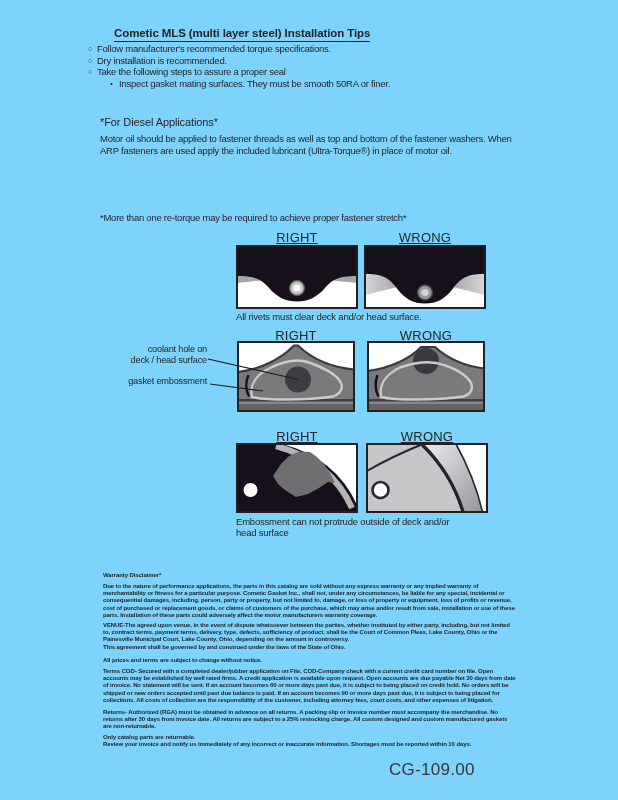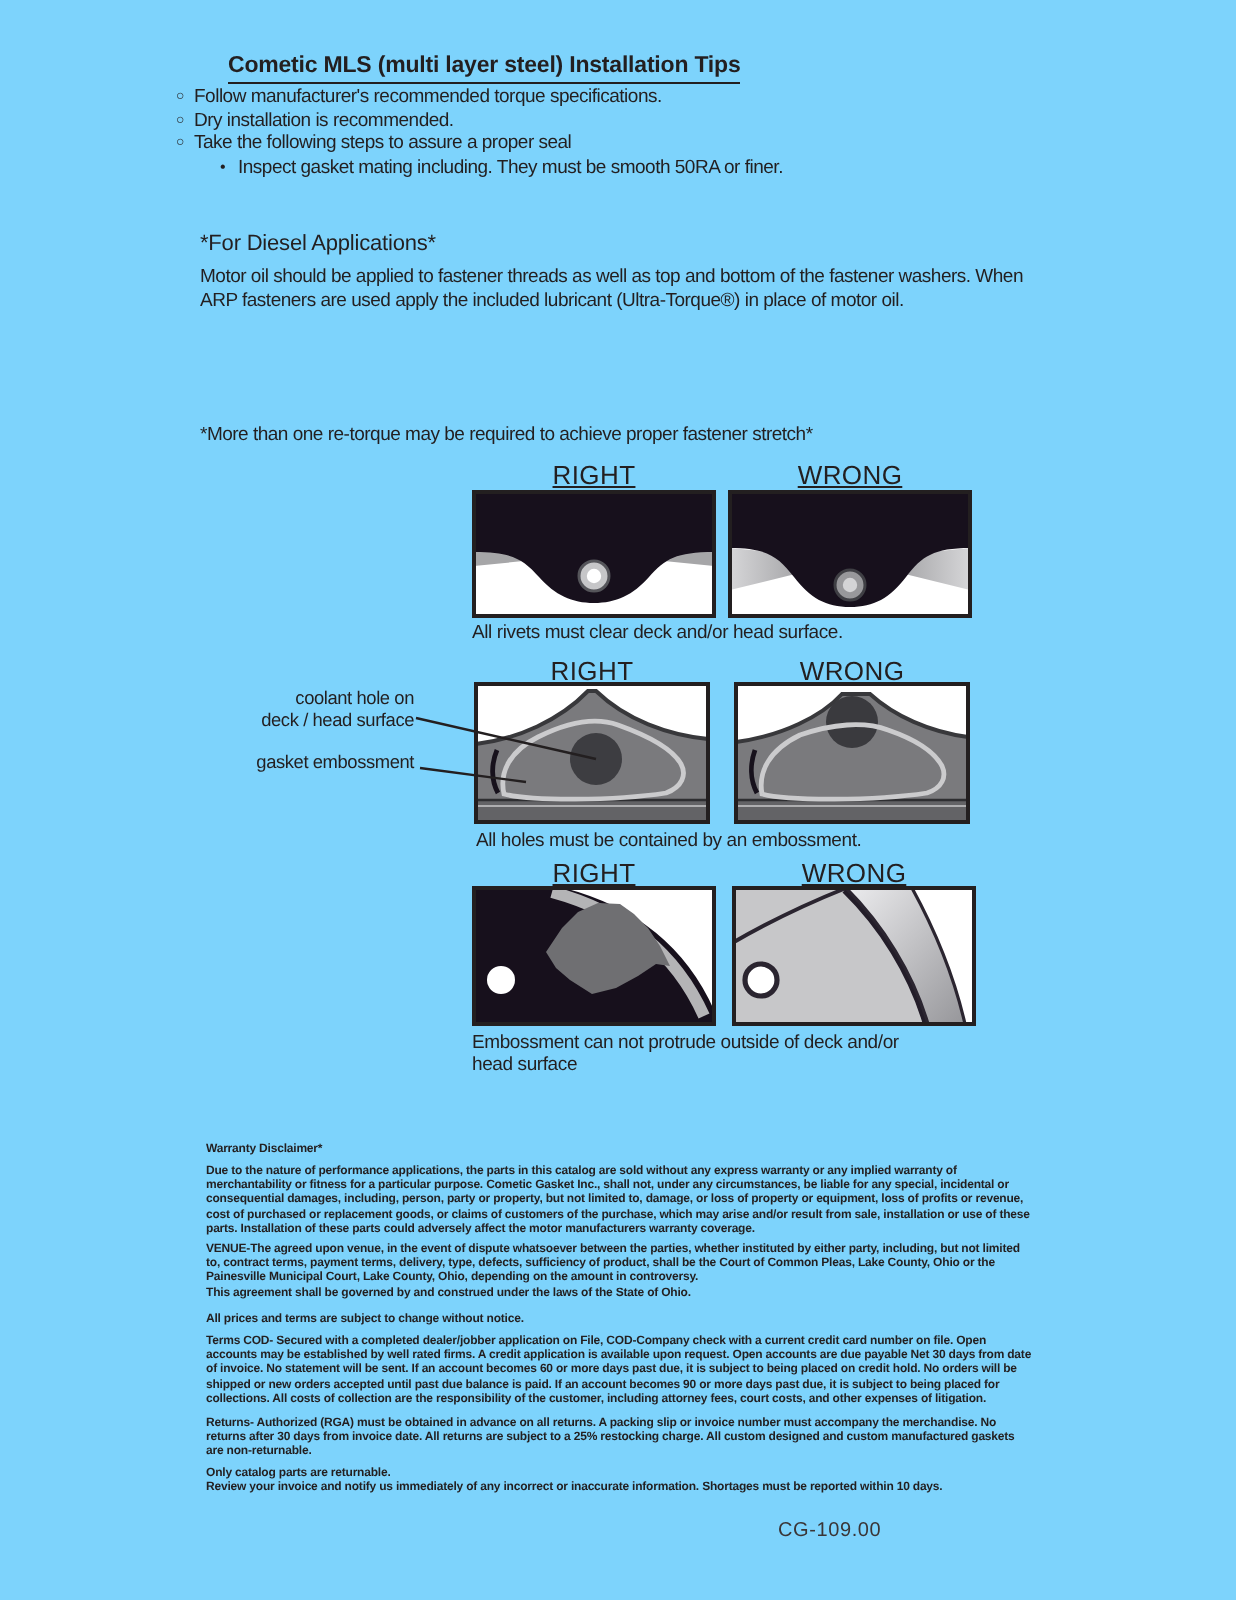--- a/index.html
+++ b/index.html
@@ -14,34 +14,34 @@
   .tip.l2{margin-left:22px;}
   .mk{display:inline-block;width:9px;margin-left:-9px;font-size:7px;vertical-align:1px;}
   .tip.l2 .mk{font-size:8px;vertical-align:0.5px;}
   .h2{left:100px;top:116px;font-size:11px;font-weight:400;letter-spacing:-0.1px;}
   .para{left:100px;width:430px;}
   .dlab{font-size:13px;letter-spacing:0.2px;text-align:center;text-decoration:underline;}
   .cap{font-size:9.5px;letter-spacing:-0.2px;}
   .sidelab{font-size:9.2px;line-height:11px;letter-spacing:-0.2px;text-align:right;width:97px;left:110px;}
   .panel{position:absolute;display:block;}
   .fine{left:103px;width:414px;font-size:6px;line-height:7.2px;letter-spacing:-0.1px;font-weight:700;}
-  .footer{left:389px;top:760px;font-size:10px;letter-spacing:0.3px;color:#3a3536;}
+  .footer{left:389px;top:760px;font-size:17px;letter-spacing:0.3px;color:#3a3536;}
 </style>
 </head>
 <body>
 
 <div class="page">
 
   <span class="abs title">Cometic MLS (multi layer steel) Installation Tips</span>
 
   <div class="abs tips t9">
     <div class="tip l1"><span class="mk">○</span><span>Follow manufacturer's recommended torque specifications.</span></div>
     <div class="tip l1"><span class="mk">○</span><span>Dry installation is recommended.</span></div>
     <div class="tip l1"><span class="mk">○</span><span>Take the following steps to assure a proper seal</span></div>
-    <div class="tip l2"><span class="mk">•</span><span>Inspect gasket mating including.  They must be smooth 50RA or finer.</span></div>
+    <div class="tip l2"><span class="mk">•</span><span>Inspect gasket mating surfaces.  They must be smooth 50RA or finer.</span></div>
   </div>
 
   <div class="abs h2">*For Diesel Applications*</div>
   <div class="abs para t9" style="top:133px">Motor oil should be applied to fastener threads as well as top and bottom of the fastener washers. When ARP fasteners are used apply the included lubricant (Ultra-Torque®) in place of motor oil.</div>
   <div class="abs para t9" style="top:212px">*More than one re-torque may be required to achieve proper fastener stretch*</div>
 
   <div class="abs dlab" style="left:236px;top:230px;width:122px">RIGHT</div>
   <div class="abs dlab" style="left:364px;top:230px;width:122px">WRONG</div>
 
   <svg class="panel" style="left:236px;top:245px" width="122" height="64" viewBox="0 0 122 64">
@@ -108,21 +108,20 @@
     <path d="M14,56 C12,45 17.5,34 33,26.5 C49,21 65,19.5 77,24 C90,28.5 100,34.5 104,42 C106.5,47.5 104,53 96.5,55.5 C70,59.5 27,59.5 14,56 Z" fill="none" stroke="#cbcbcd" stroke-width="2.4"></path>
     <path d="M10.5,34 C8,41 8,49 11.5,55.5" fill="none" stroke="#17111c" stroke-width="2.4"></path>
     <rect x="1" y="1" width="116" height="69" fill="none" stroke="#231f20" stroke-width="2"></rect>
   </svg>
 
   <svg class="panel" style="left:205px;top:350px" width="100" height="45" viewBox="0 0 100 45">
     <line x1="3" y1="9" x2="93" y2="29.5" stroke="#231f20" stroke-width="1.2"></line>
     <line x1="5" y1="34" x2="58" y2="41" stroke="#231f20" stroke-width="1.2"></line>
   </svg>
 
-  <div class="abs cap" style="left:238px;top:415px;width:300px">All holes must be contained by an embossment.</div>
 
   <div class="abs dlab" style="left:236px;top:429px;width:122px">RIGHT</div>
   <div class="abs dlab" style="left:366px;top:429px;width:122px">WRONG</div>
 
   <svg class="panel" style="left:236px;top:443px" width="122" height="70" viewBox="0 0 122 70">
     <rect x="1" y="1" width="120" height="68" fill="#17101c"></rect>
     <path d="M46,1 Q100,15 121,62 L121,1 Z" fill="#ffffff"></path>
     <path d="M40,3 Q95,18 116,65" fill="none" stroke="#b4b4b6" stroke-width="6"></path>
     <path d="M37,33 L45,21 L53,13 L63,8.5 L74,9 L81,14 L88,21 L94,30 L99,40 L92,39 L83,45 L72,51 L60,54 L49,47 L42,41 Z" fill="#6f6f72"></path>
     <circle cx="14.5" cy="47" r="7" fill="#ffffff"></circle>

